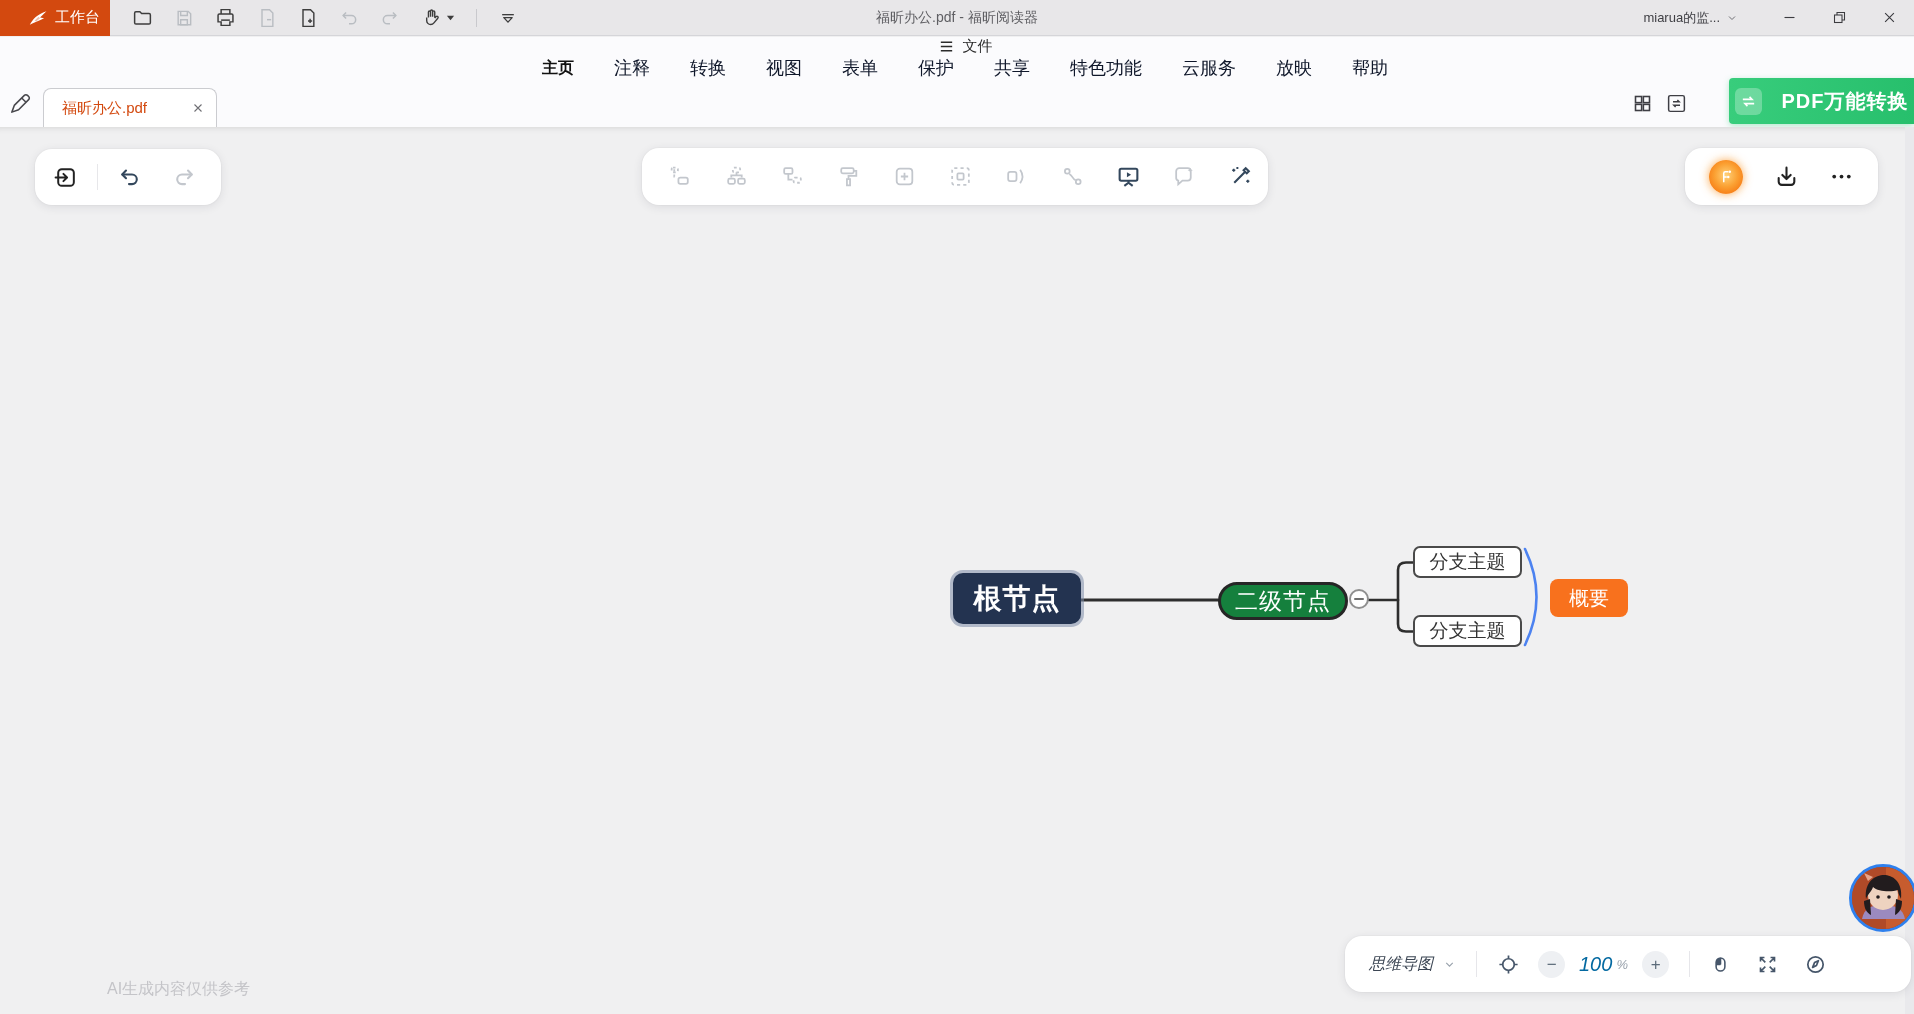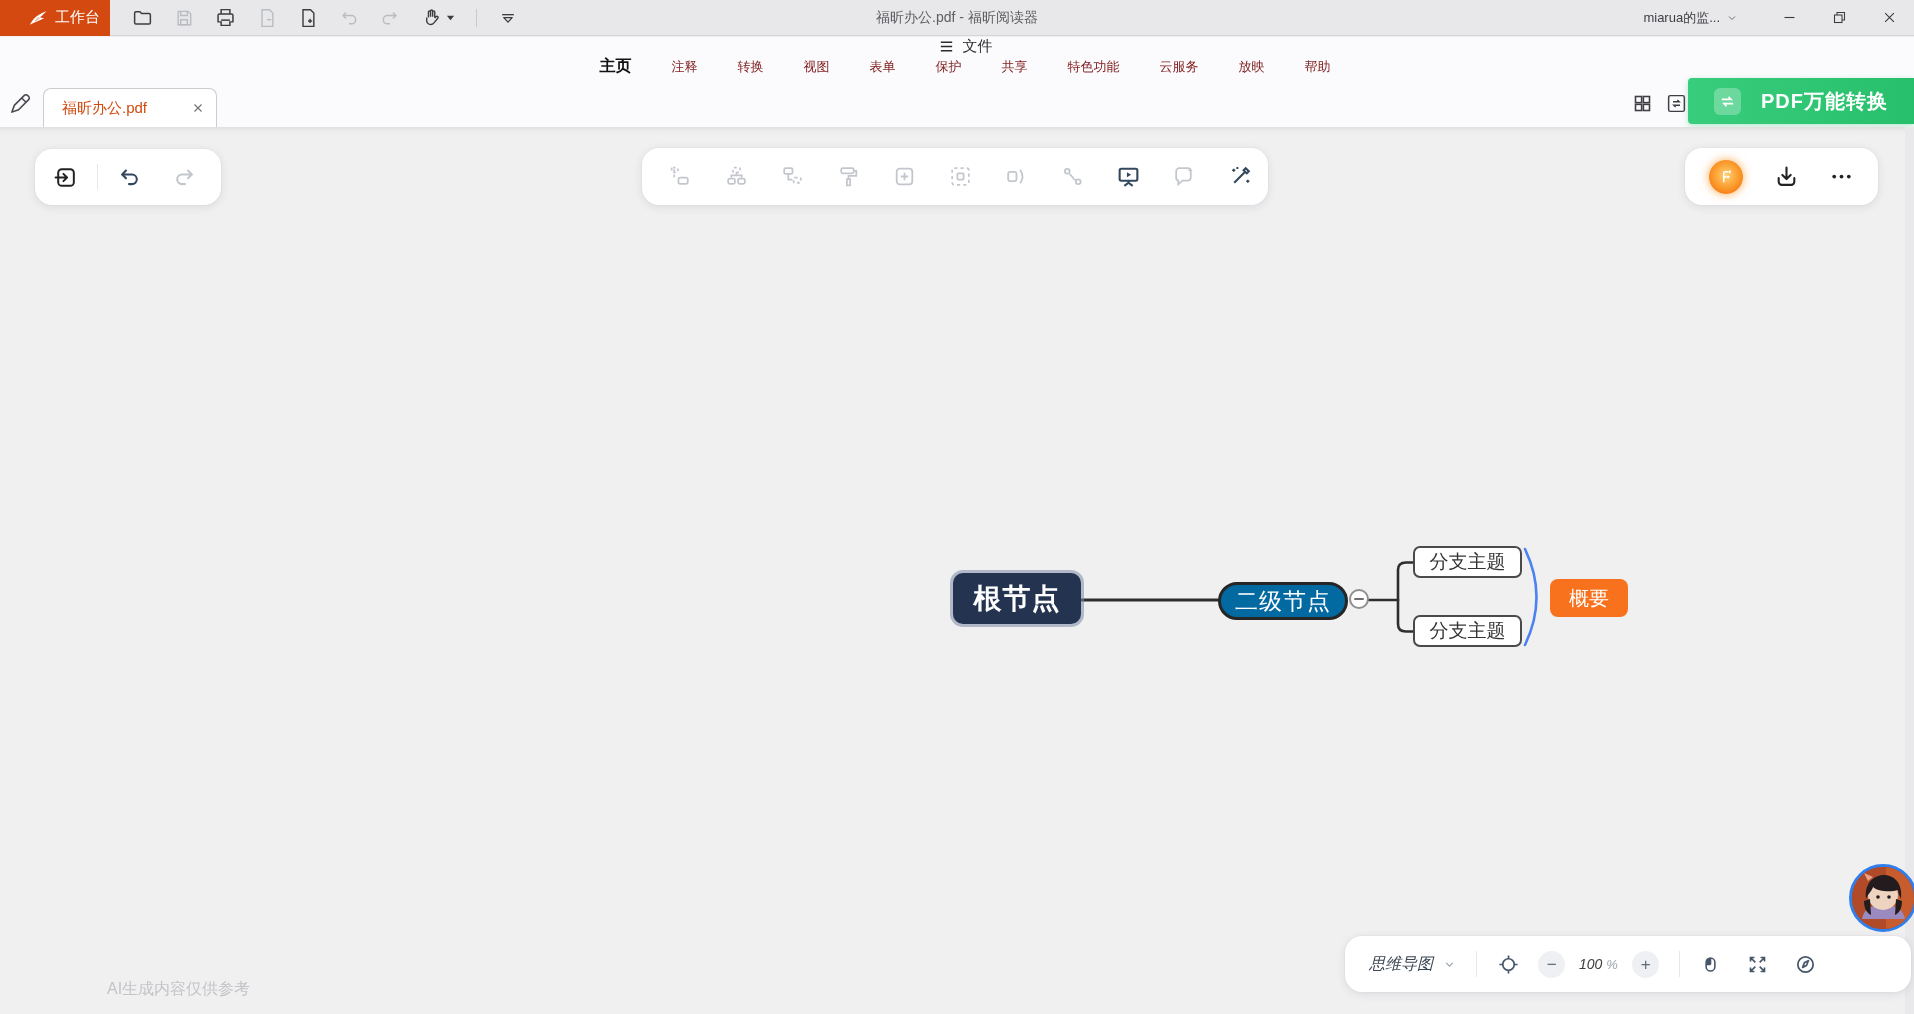--- a/index.html
+++ b/index.html
@@ -17,33 +17,33 @@
   .win-title { position:absolute; left:0; right:0; text-align:center; font-size:14px; color:#5f5f63; pointer-events:none; }
   .tb-right { margin-left:auto; display:flex; align-items:center; height:36px; }
   .account { display:flex; align-items:center; gap:6px; font-size:13px; color:#3f3f44; margin-right:26px; cursor:pointer; }
   .win-btn { width:50px; height:36px; display:flex; align-items:center; justify-content:center; color:#3c3c40; cursor:pointer; }
 
   
   .menubar { position:absolute; left:0; top:37px; width:1914px; height:43px; background:#fbfbfd; display:flex; align-items:center; padding-left:16px;flex-direction:column; }
   .menu-file { display:flex; align-items:center; gap:8px; font-size:15px; color:#2b2b2b; cursor:pointer; }
   .menu-divider { width:1px; height:16px; background:#d4d4d8; margin:0 22px 0 20px; }
   .menu-items { display:flex; align-items:center; gap:40px; }
-  .menu-item { font-size:13px; color:#7f1d1d; cursor:pointer; white-space:nowrap; }
+  .menu-item { font-size:18px; color:#0f172a; cursor:pointer; white-space:nowrap; }
   .menu-item.active { font-weight:bold; font-size:16px; color:#111; }
   .menu-search { margin-left:16px; color:#7c7c82; cursor:pointer; }
 
   
   .tabbar { position:absolute; left:0; top:80px; width:1914px; height:47px; background:#fbfbfd; }
   .tab-edit { position:absolute; left:9px; top:12px; color:#47474c; cursor:pointer; }
   .doc-tab { position:absolute; left:43px; top:8px; width:174px; height:39px; background:#ffffff; border:1px solid #cbccd0; border-bottom:none; border-radius:8px 8px 0 0; display:flex; align-items:center; padding:0 12px 0 18px; cursor:pointer; }
   .doc-tab .tab-label { color:#d3490f; font-size:15px; flex:1; }
   .doc-tab .tab-close { color:#6f6f74; cursor:pointer; }
   .tab-grid-icon { position:absolute; left:1632px; top:13px; color:#3e3e44; cursor:pointer; }
   .tab-swap-icon { position:absolute; left:1666px; top:13px; color:#3e3e44; cursor:pointer; }
-  .convert-btn { position:absolute; right:0; top:-2px; height:46px; width:226px; background:linear-gradient(90deg,#38cd7c,#27bf6c); border-radius:4px 0 0 4px; display:flex; align-items:center; justify-content:center; gap:20px; cursor:pointer; box-shadow:0 2px 6px rgba(46,197,115,.35); }
+  .convert-btn { position:absolute; right:0; top:-2px; height:46px; width:185px; background:linear-gradient(90deg,#38cd7c,#27bf6c); border-radius:4px 0 0 4px; display:flex; align-items:center; justify-content:center; gap:20px; cursor:pointer; box-shadow:0 2px 6px rgba(46,197,115,.35); }
   .convert-btn .badge { width:27px; height:27px; background:rgba(255,255,255,.28); border-radius:6px; display:flex; align-items:center; justify-content:center; }
   .convert-btn .convert-label { color:#fff; font-size:20px; font-weight:bold; letter-spacing:1px; }
 
   
   .canvas { position:absolute; left:0; top:127px; width:1914px; height:887px; background:#f0f0f1; box-shadow:inset 0 7px 7px -7px rgba(0,0,0,.14); }
   .scroll-track { position:absolute; right:0; top:0; width:9px; height:100%; background:#e9e9ec; }
 
   .float-panel { position:absolute; background:#fff; border-radius:17px; box-shadow:0 2px 10px rgba(40,40,60,.10), 0 0 0 1px rgba(0,0,0,.02); display:flex; align-items:center;font-style:italic; }
   .left-toolbar { left:35px; top:22px; width:186px; height:56px; padding:0 18px; gap:0; }
   .left-toolbar .v-div { width:1px; height:26px; background:#e7e7ea; margin:0 19px; }
@@ -51,36 +51,36 @@
   .right-toolbar { left:1685px; top:21px; width:193px; height:57px; padding:0 24px; justify-content:space-between; }
   .tool-ic { color:#c3c7cd; cursor:pointer; }
   .tool-ic.on { color:#33475c; }
   .tool-ic.dark { color:#222; }
   .ai-flow-btn { width:34px; height:34px; border-radius:50%; background:radial-gradient(circle at 50% 45%, #ffd27a 0%, #fba133 45%, #f8851c 70%, rgba(250,150,50,.25) 100%); display:flex; align-items:center; justify-content:center; cursor:pointer; box-shadow:0 0 10px rgba(250,150,40,.8); }
 
   
   .mm-svg { position:absolute; left:900px; top:403px; pointer-events:none; }
   .mm-node { position:absolute; display:flex; align-items:center; justify-content:center; cursor:pointer; white-space:nowrap; }
   .node-root { left:953px; top:446px; width:128px; height:51px; background:#233350; border-radius:10px; color:#fff; font-size:28px; font-weight:bold; box-shadow:0 0 0 3px rgba(125,140,168,.55); letter-spacing:1px; }
-  .node-secondary { left:1218px; top:455px; width:130px; height:38px; background:#0369a1; border:3px solid #262626; border-radius:19px; color:#fff; font-size:23px; letter-spacing:1px; }
+  .node-secondary { left:1218px; top:455px; width:130px; height:38px; background:#15803d; border:3px solid #262626; border-radius:19px; color:#fff; font-size:23px; letter-spacing:1px; }
   .collapse-btn { left:1349px; top:462px; width:20px; height:20px; border-radius:50%; background:#fff; border:2px solid #8f8f8f; }
   .collapse-btn .minus-bar { width:10px; height:2px; background:#6f6f6f; border-radius:1px; }
   .node-branch { width:109px; height:32px; background:#fff; border:2px solid #4a4a4a; border-radius:7px; color:#333; font-size:19px; }
   .branch-top { left:1413px; top:419px; }
   .branch-bottom { left:1413px; top:488px; }
   .node-summary { left:1550px; top:452px; width:78px; height:38px; background:#f8711d; border-radius:8px; color:#fff; font-size:20px; }
 
   
   .bottom-bar { left:1345px; top:809px; width:566px; height:56px; padding:0 24px; gap:0; }
   .mode-select { display:flex; align-items:center; gap:10px; cursor:pointer; }
   .mode-label { font-size:16px; color:#3c4654; }
   .bb-div { width:1px; height:26px; background:#e6e6ea; margin:0 20px; }
   .bb-ic { color:#46566a; cursor:pointer; }
   .zoom-btn { width:27px; height:27px; border-radius:50%; background:#eef0f3; color:#5c6b7a; font-size:17px; display:flex; align-items:center; justify-content:center; cursor:pointer; line-height:1; }
-  .zoom-val { font-size:14px; color:#404040; margin:0 4px 0 14px; }
+  .zoom-val { font-size:20px; color:#0369a1; margin:0 4px 0 14px; }
   .zoom-unit { font-size:13px; color:#9aa3ad; margin-right:14px; }
   .gap18 { margin-left:18px; }
 
   .avatar { position:absolute; left:1849px; top:737px; width:68px; height:68px; border-radius:50%; border:3px solid #2f80ed; overflow:hidden; background:#b04a28; cursor:pointer; }
   .disclaimer { position:absolute; left:62px; top:852px; font-size:16px; color:#c4c4c8;margin-left:45px; }
 </style>
 </head>
 <body>
 
 <div class="titlebar">

